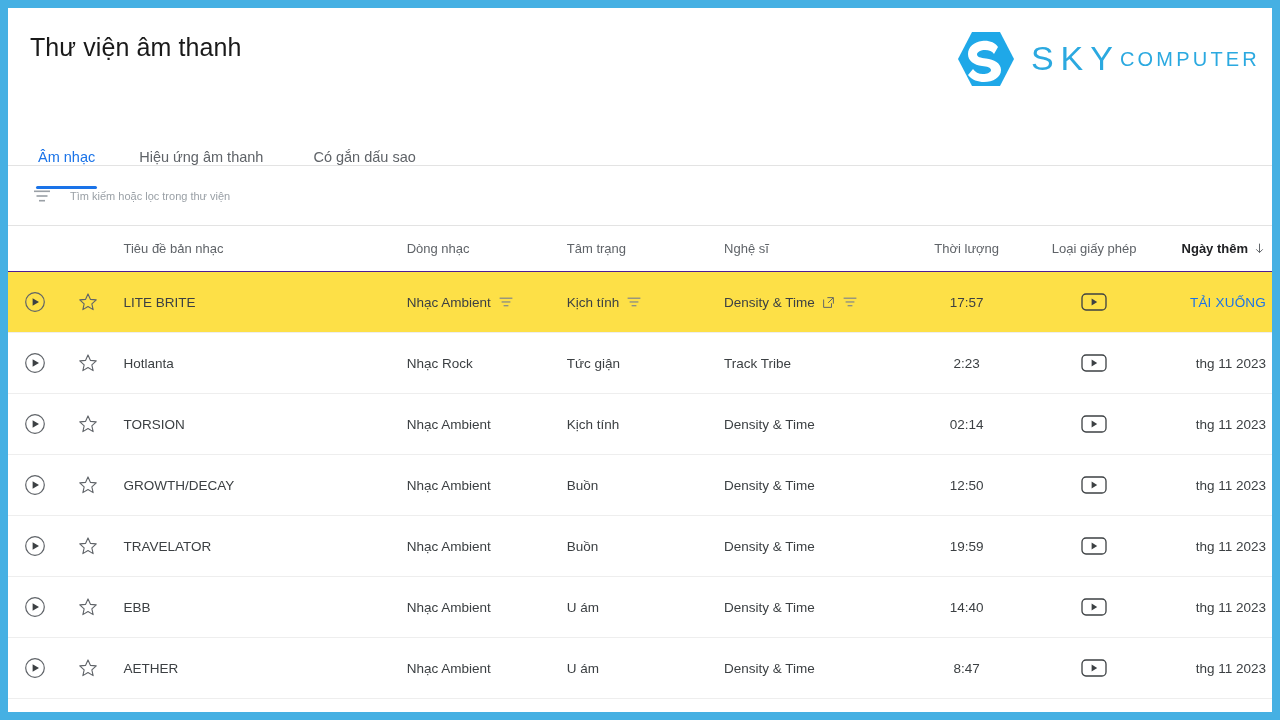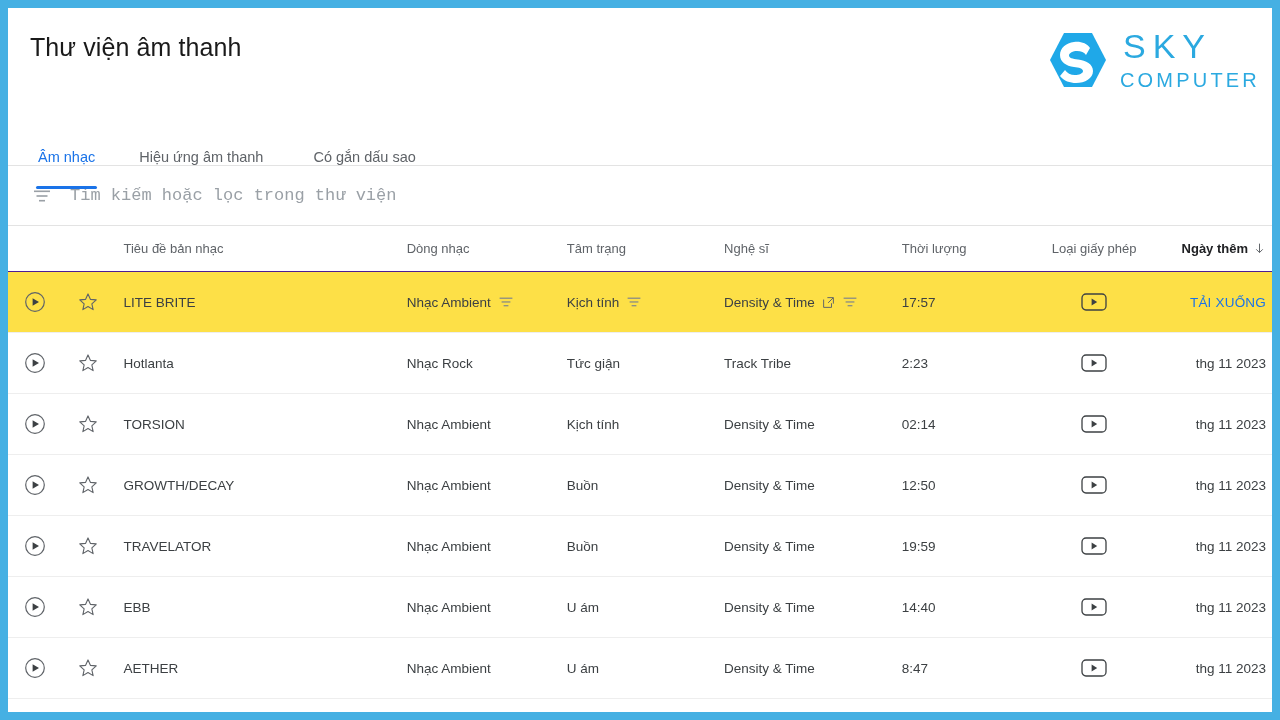--- a/index.html
+++ b/index.html
@@ -31,21 +31,21 @@
     letter-spacing: 0.1px;
   }
   #logo {
     position: absolute;
     right: 12px; top: 22px;
     display: flex;
     align-items: center;
     gap: 10px;
   }
   #logo-mark { width: 64px; height: 58px; display:block; }
-  #logo-text { display: flex; flex-direction: column; align-items: flex-start; }
+  #logo-text { display: flex; flex-direction: row; align-items: center; }
   #logo-sky {
     font-size: 34px; letter-spacing: 7px; color: #2BA9E0;
     font-weight: 400; line-height: 0.98; padding-left: 3px;
   }
   #logo-rule { height: 2px; background: #2BA9E0; margin: 3px 0 2px 0; }
   #logo-computer {
     font-size: 20px; letter-spacing: 3.2px; color: #2BA9E0;
     font-weight: 400; line-height: 1; text-align: right;
   }
 
@@ -82,22 +82,22 @@
   #searchbar {
     height: 60px;
     display: flex;
     align-items: center;
     padding-left: 24px;
     border-bottom: 1px solid #e3e3e3;
     gap: 18px;
   }
   #search-input {
     border: none; outline: none;
-    font-family: Liberation Mono, monospace;
-    font-size: 17px;
+    font-family: Liberation Sans, sans-serif;
+    font-size: 11px;
     color: #3c4043;
     width: 700px;
     background: transparent;
   }
   #search-input::placeholder { color: #9aa0a6; }
 
   
   #table { width: 100%; }
   .row {
     display: flex;
@@ -114,21 +114,21 @@
     color: #5f6368;
   }
   .row.highlight { background: #fde047; }
 
   .c-play  { width: 56px; display:flex; justify-content:center; align-items:center; }
   .c-star  { width: 52px; display:flex; justify-content:center; align-items:center; }
   .c-title { width: 300px; padding-left: 10px; }
   .c-genre { width: 164px; display:flex; align-items:center; gap:7px; }
   .c-mood  { width: 161px; display:flex; align-items:center; gap:7px; }
   .c-artist{ width: 182px; display:flex; align-items:center; gap:6px; }
-  .c-dur   { width: 133px; }
+  .c-dur   { width: 133px; text-align: center; }
   .c-lic   { width: 128px; display:flex; justify-content:center; align-items:center; }
   .c-date  { width: 118px; text-align:right; padding-right: 6px; }
 
   #thead .c-date { font-weight: bold; color:#202124; display:flex; justify-content:flex-end; align-items:center; gap:5px; }
   .dl-link { color: #1a73e8; font-size: 13.5px; letter-spacing: 0.2px; cursor:pointer; }
 
   .icon-btn { cursor: pointer; line-height: 0; }
   .ico { display:block; }
   .hidden-ico { visibility: hidden; }
 </style>

